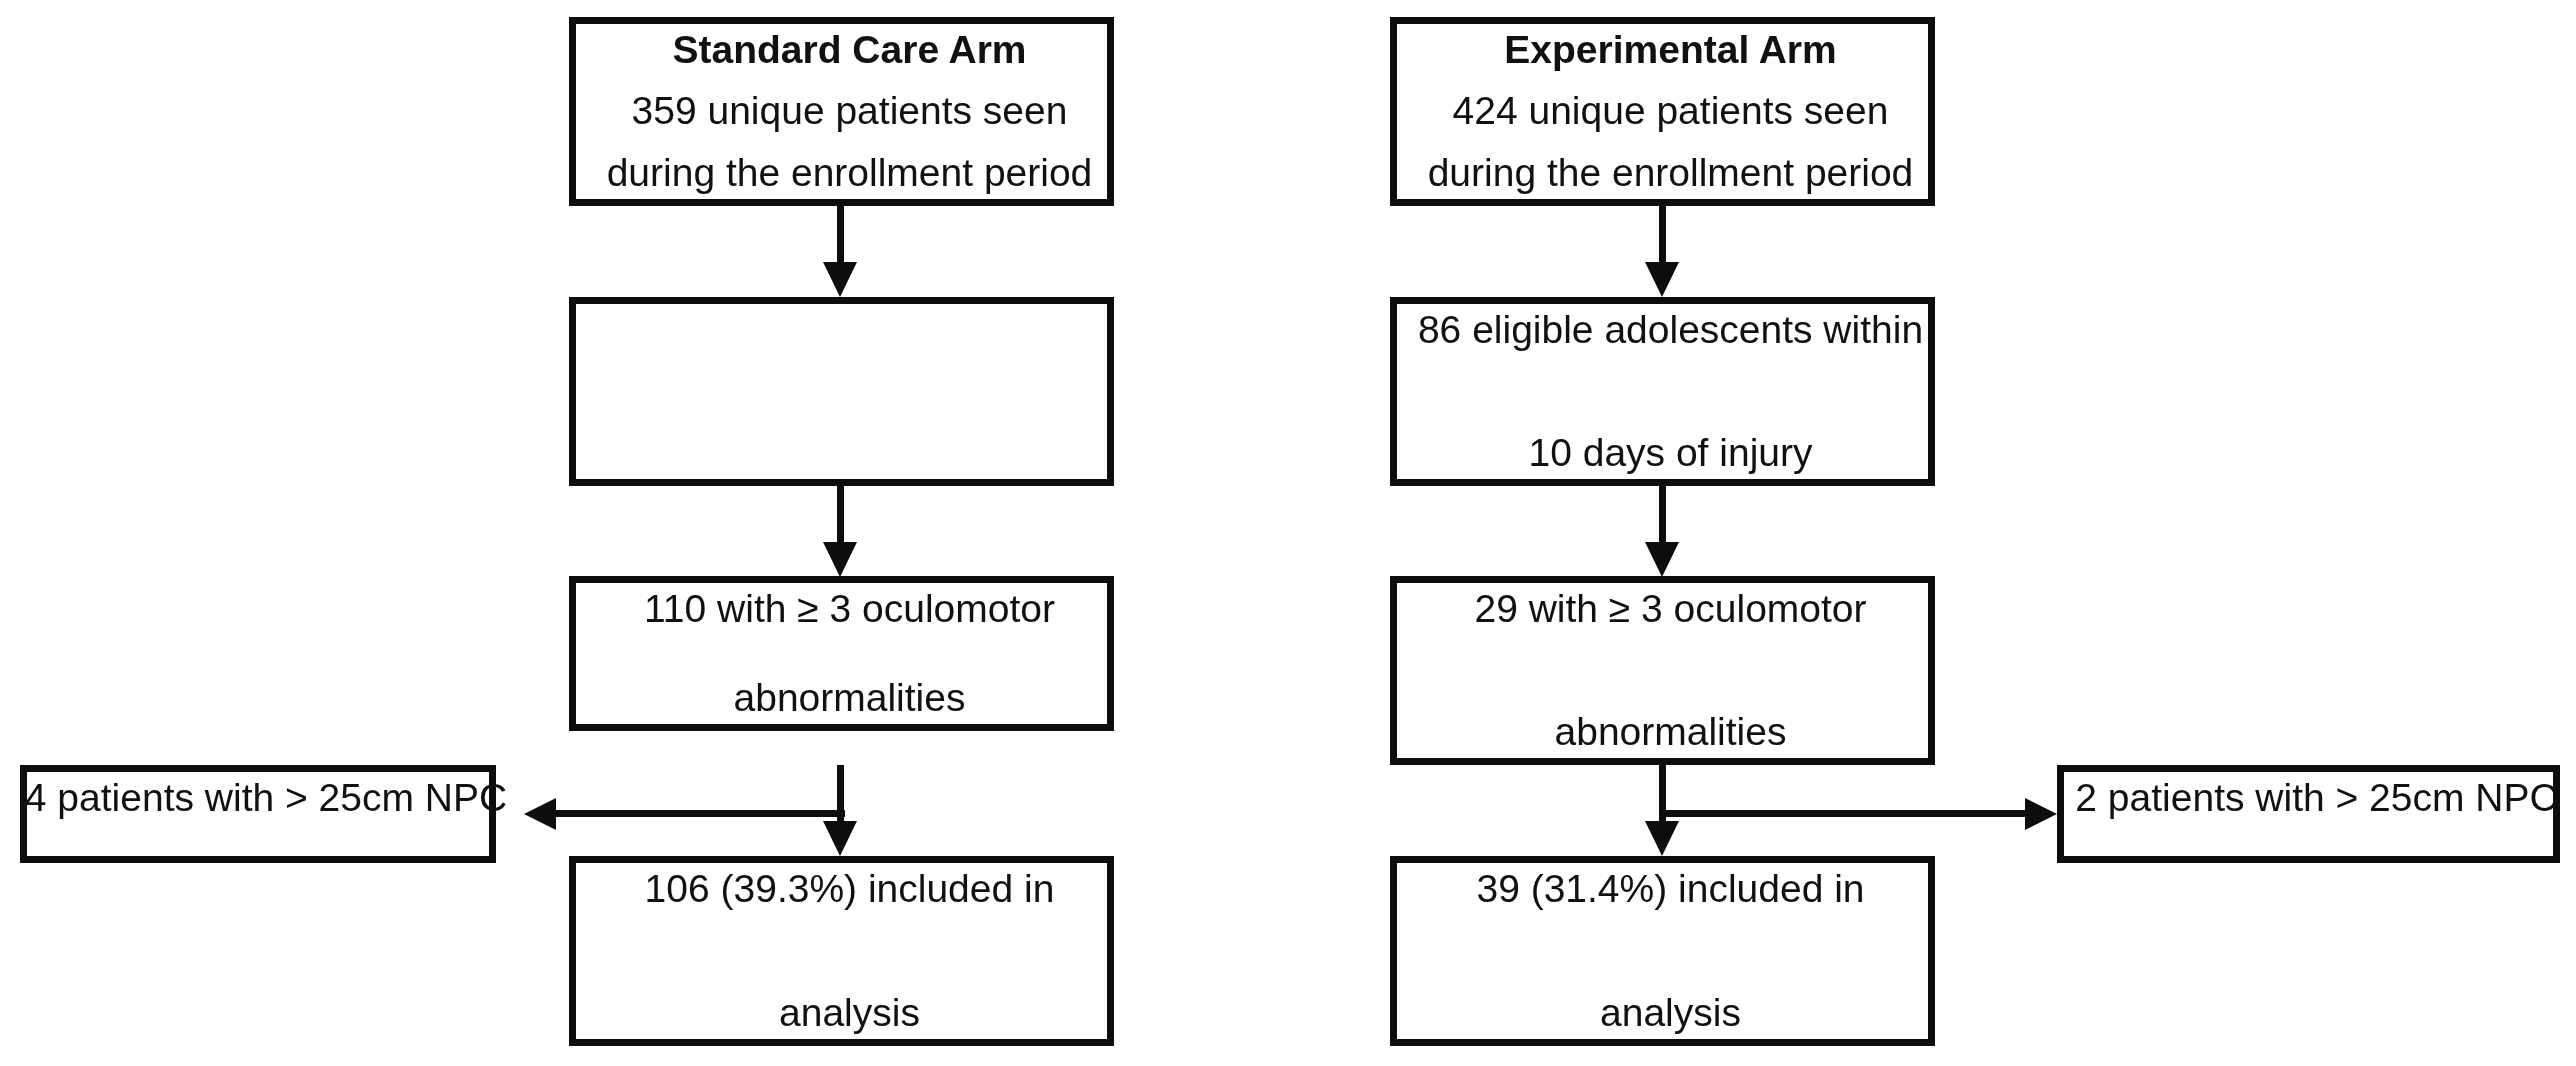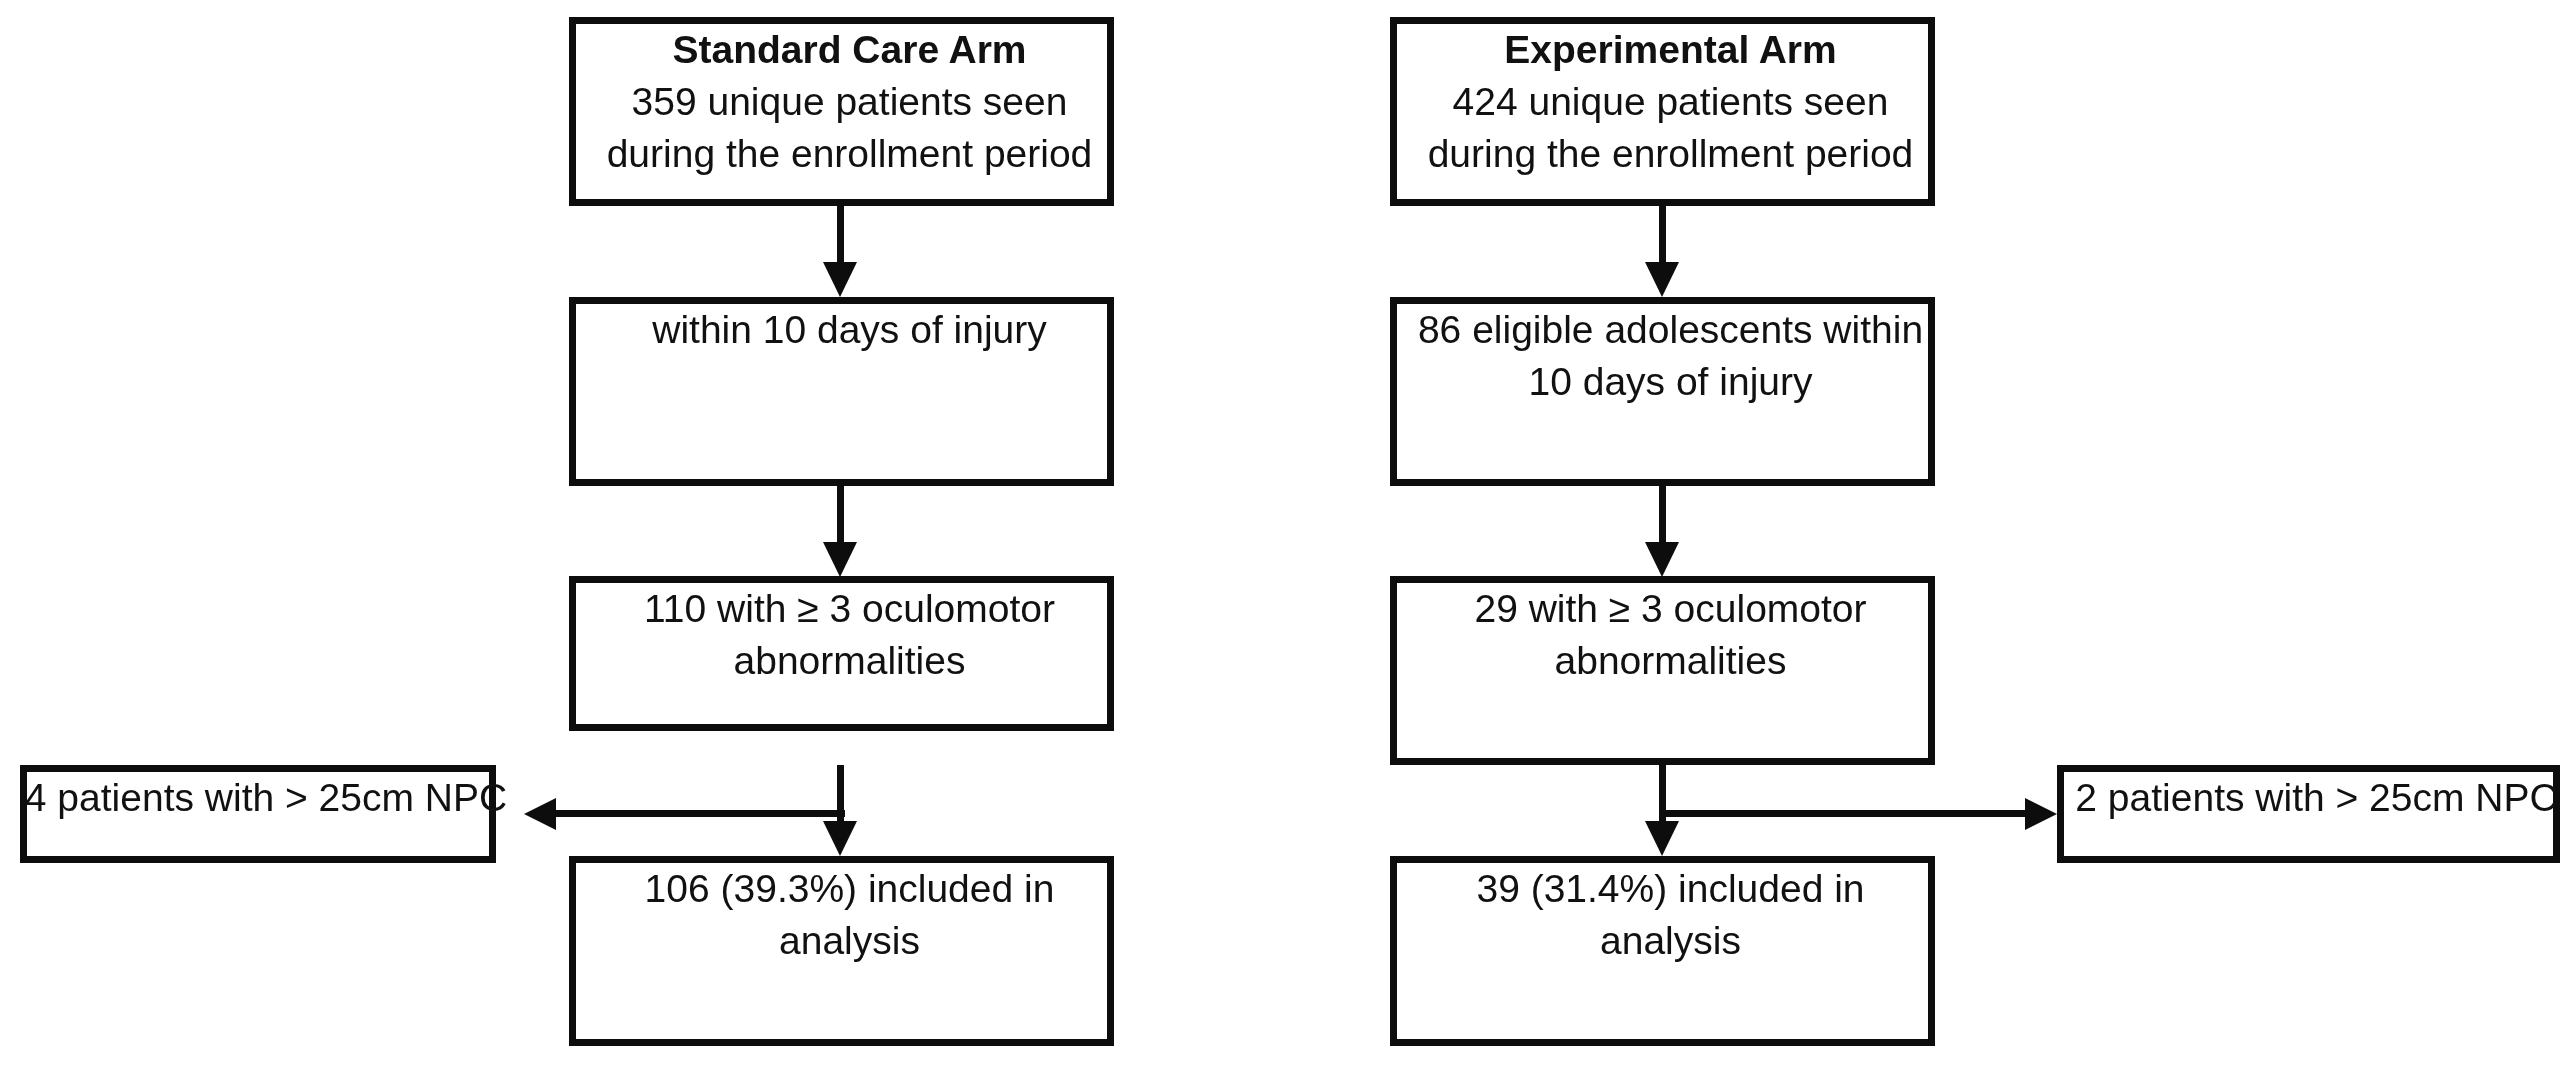--- a/index.html
+++ b/index.html
@@ -12,21 +12,21 @@
     color: #111111;
   }
   .node {
     position: absolute;
     box-sizing: border-box;
     background: #ffffff;
     border: 7.2px solid #0d0d0d;
     display: flex;
     flex-direction: column;
     align-items: center;
-    justify-content: flex-start;
+    justify-content: space-between;
     text-align: center;
     font-size: 39px;
     line-height: 52px;
     padding-left: 16px;
   }
   .node .line { display: block; white-space: nowrap; }
   .node .title { font-weight: bold; }
   .vline, .hline { position: absolute; background: #0d0d0d; }
   .arrow-down {
     position: absolute; width: 0; height: 0;
@@ -55,21 +55,20 @@
   <div class="node" style="left:569px; top:16.7px; width:545px; height:189px">
     <span class="line title">Standard Care Arm</span>
     <span class="line">359 unique patients seen</span>
     <span class="line">during the enrollment period</span>
   </div>
 
   <div class="vline" style="left:837px; top:206px; width:7.2px; height:61px"></div>
   <div class="arrow-down" style="left:823px; top:262px"></div>
 
   <div class="node" style="left:569px; top:297px; width:545px; height:189px">
-    <span class="line">within 10 days of injury</span>
   </div>
 
   <div class="vline" style="left:837px; top:486px; width:7.2px; height:59px"></div>
   <div class="arrow-down" style="left:823px; top:542px"></div>
 
   <div class="node" style="left:569px; top:576px; width:545px; height:155px">
     <span class="line">110 with ≥ 3 oculomotor</span>
     <span class="line">abnormalities</span>
   </div>
 

